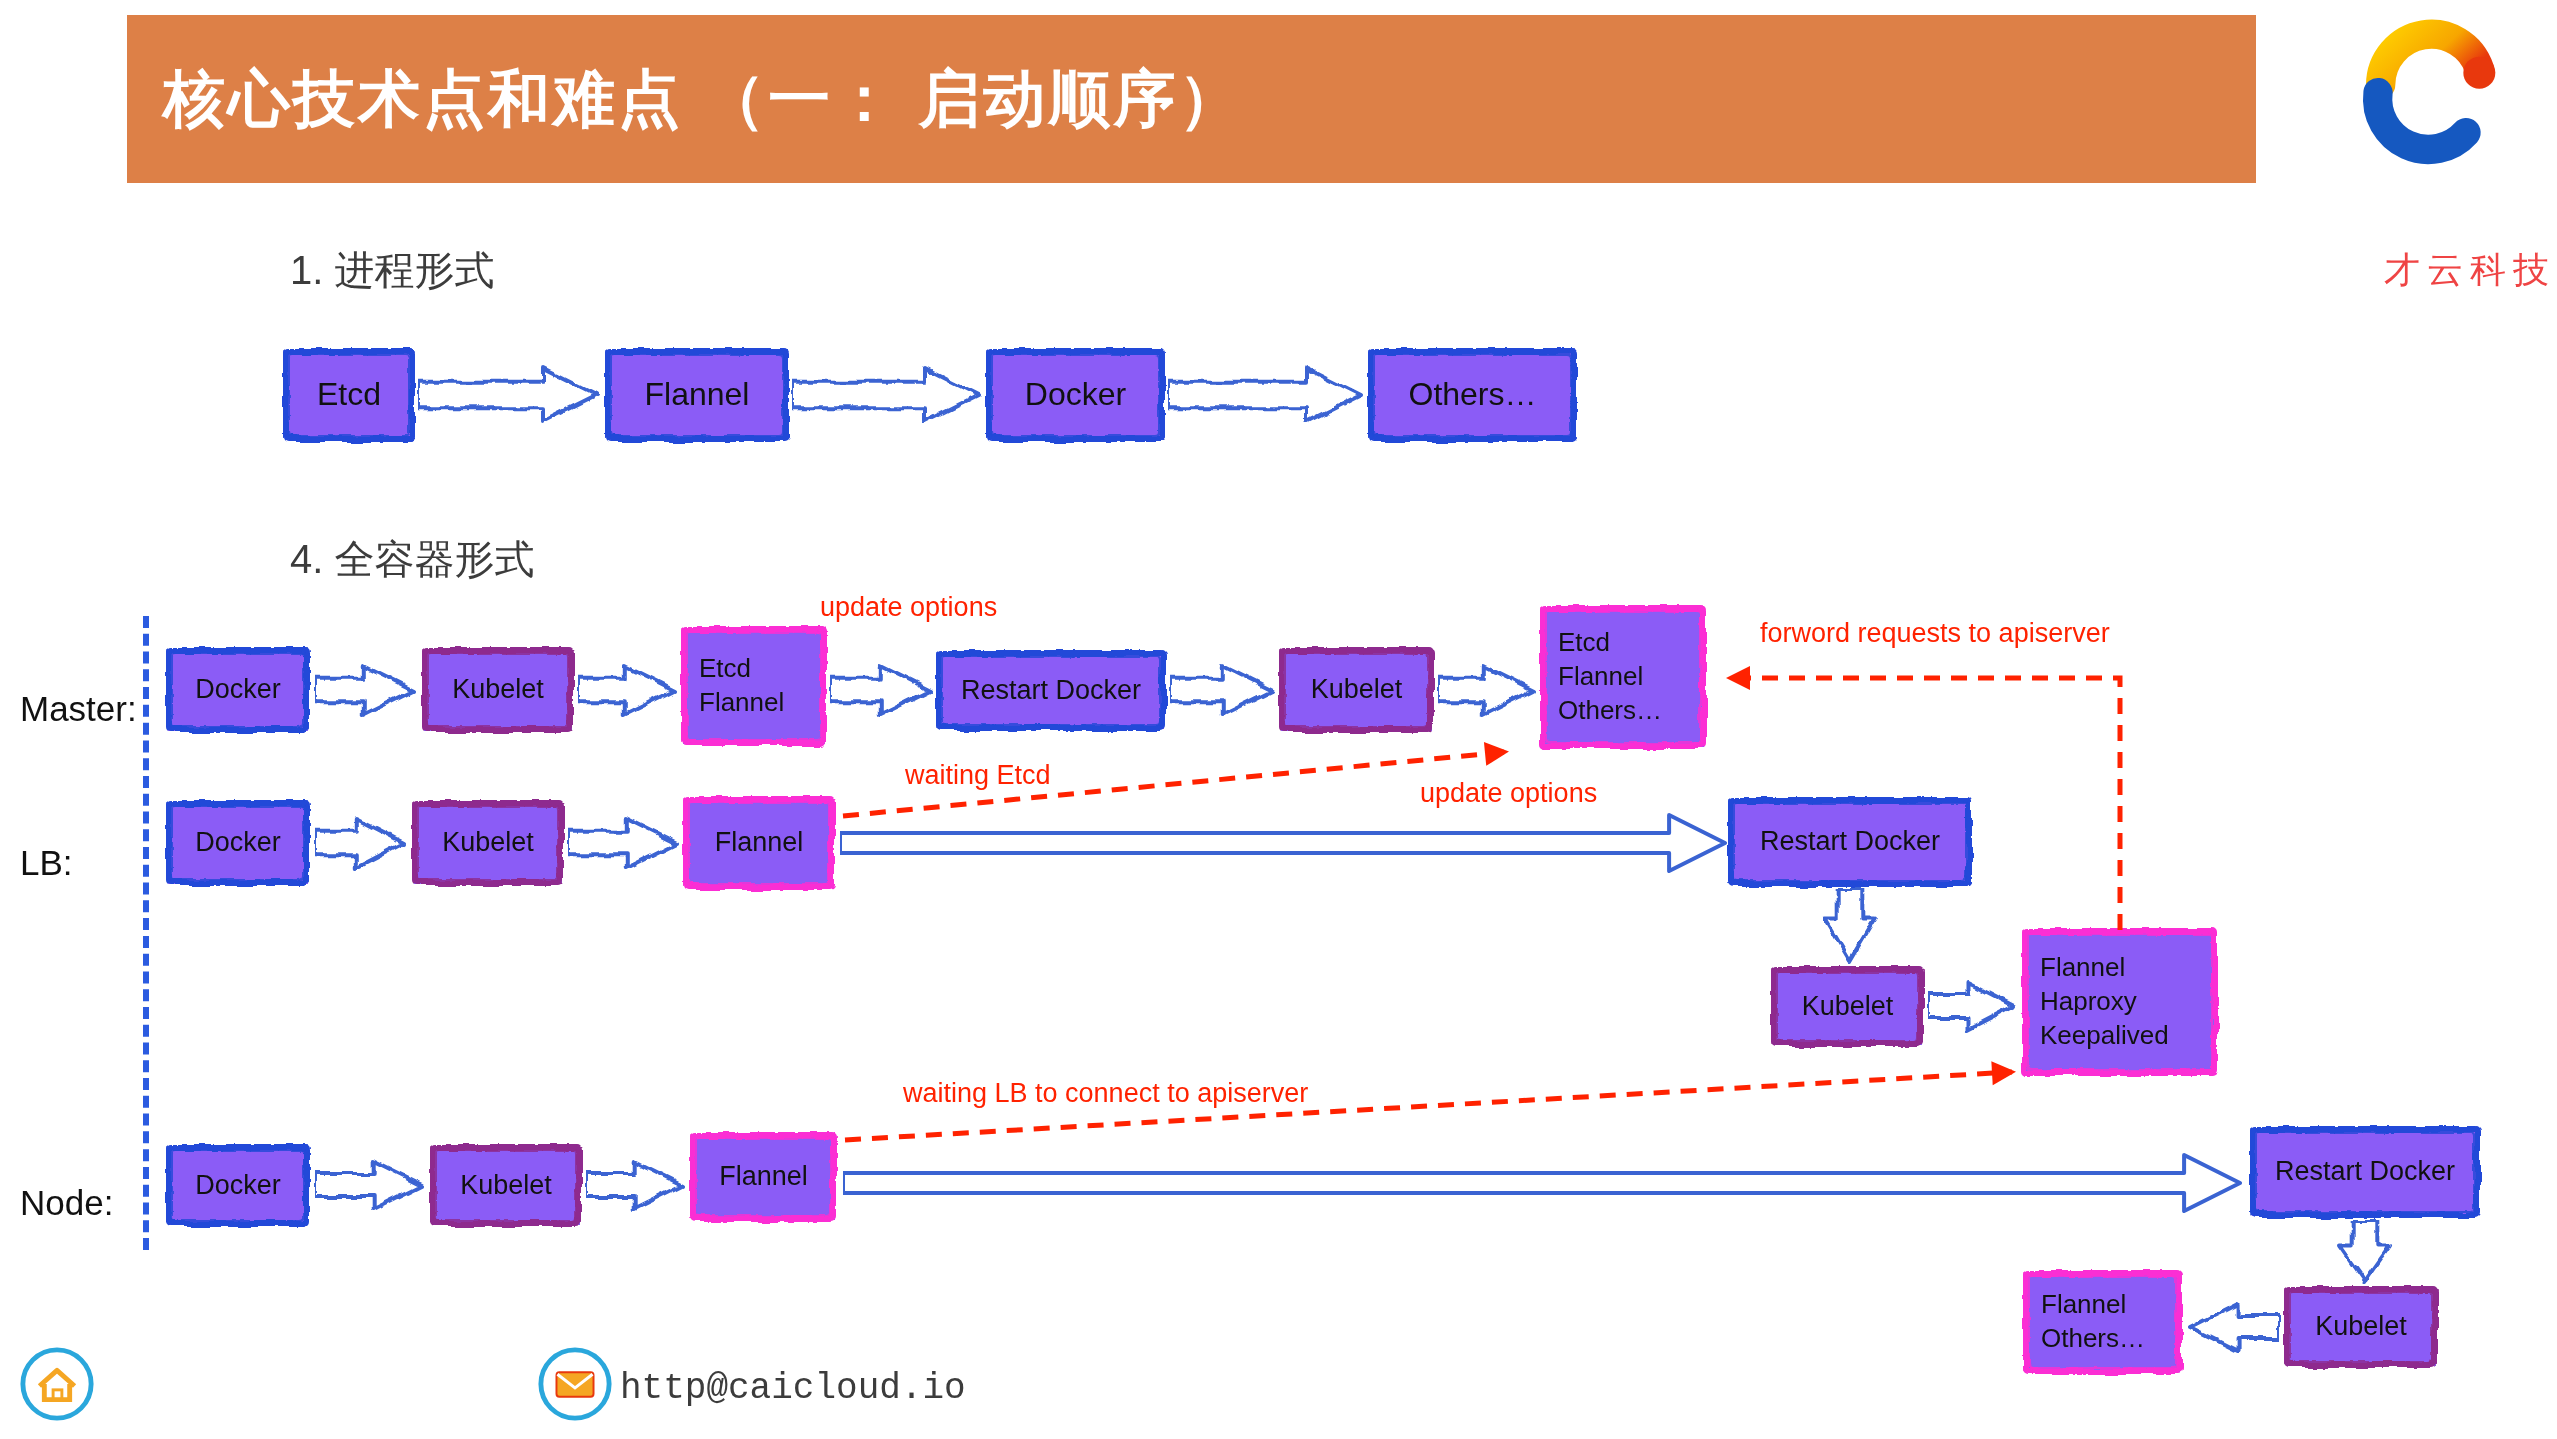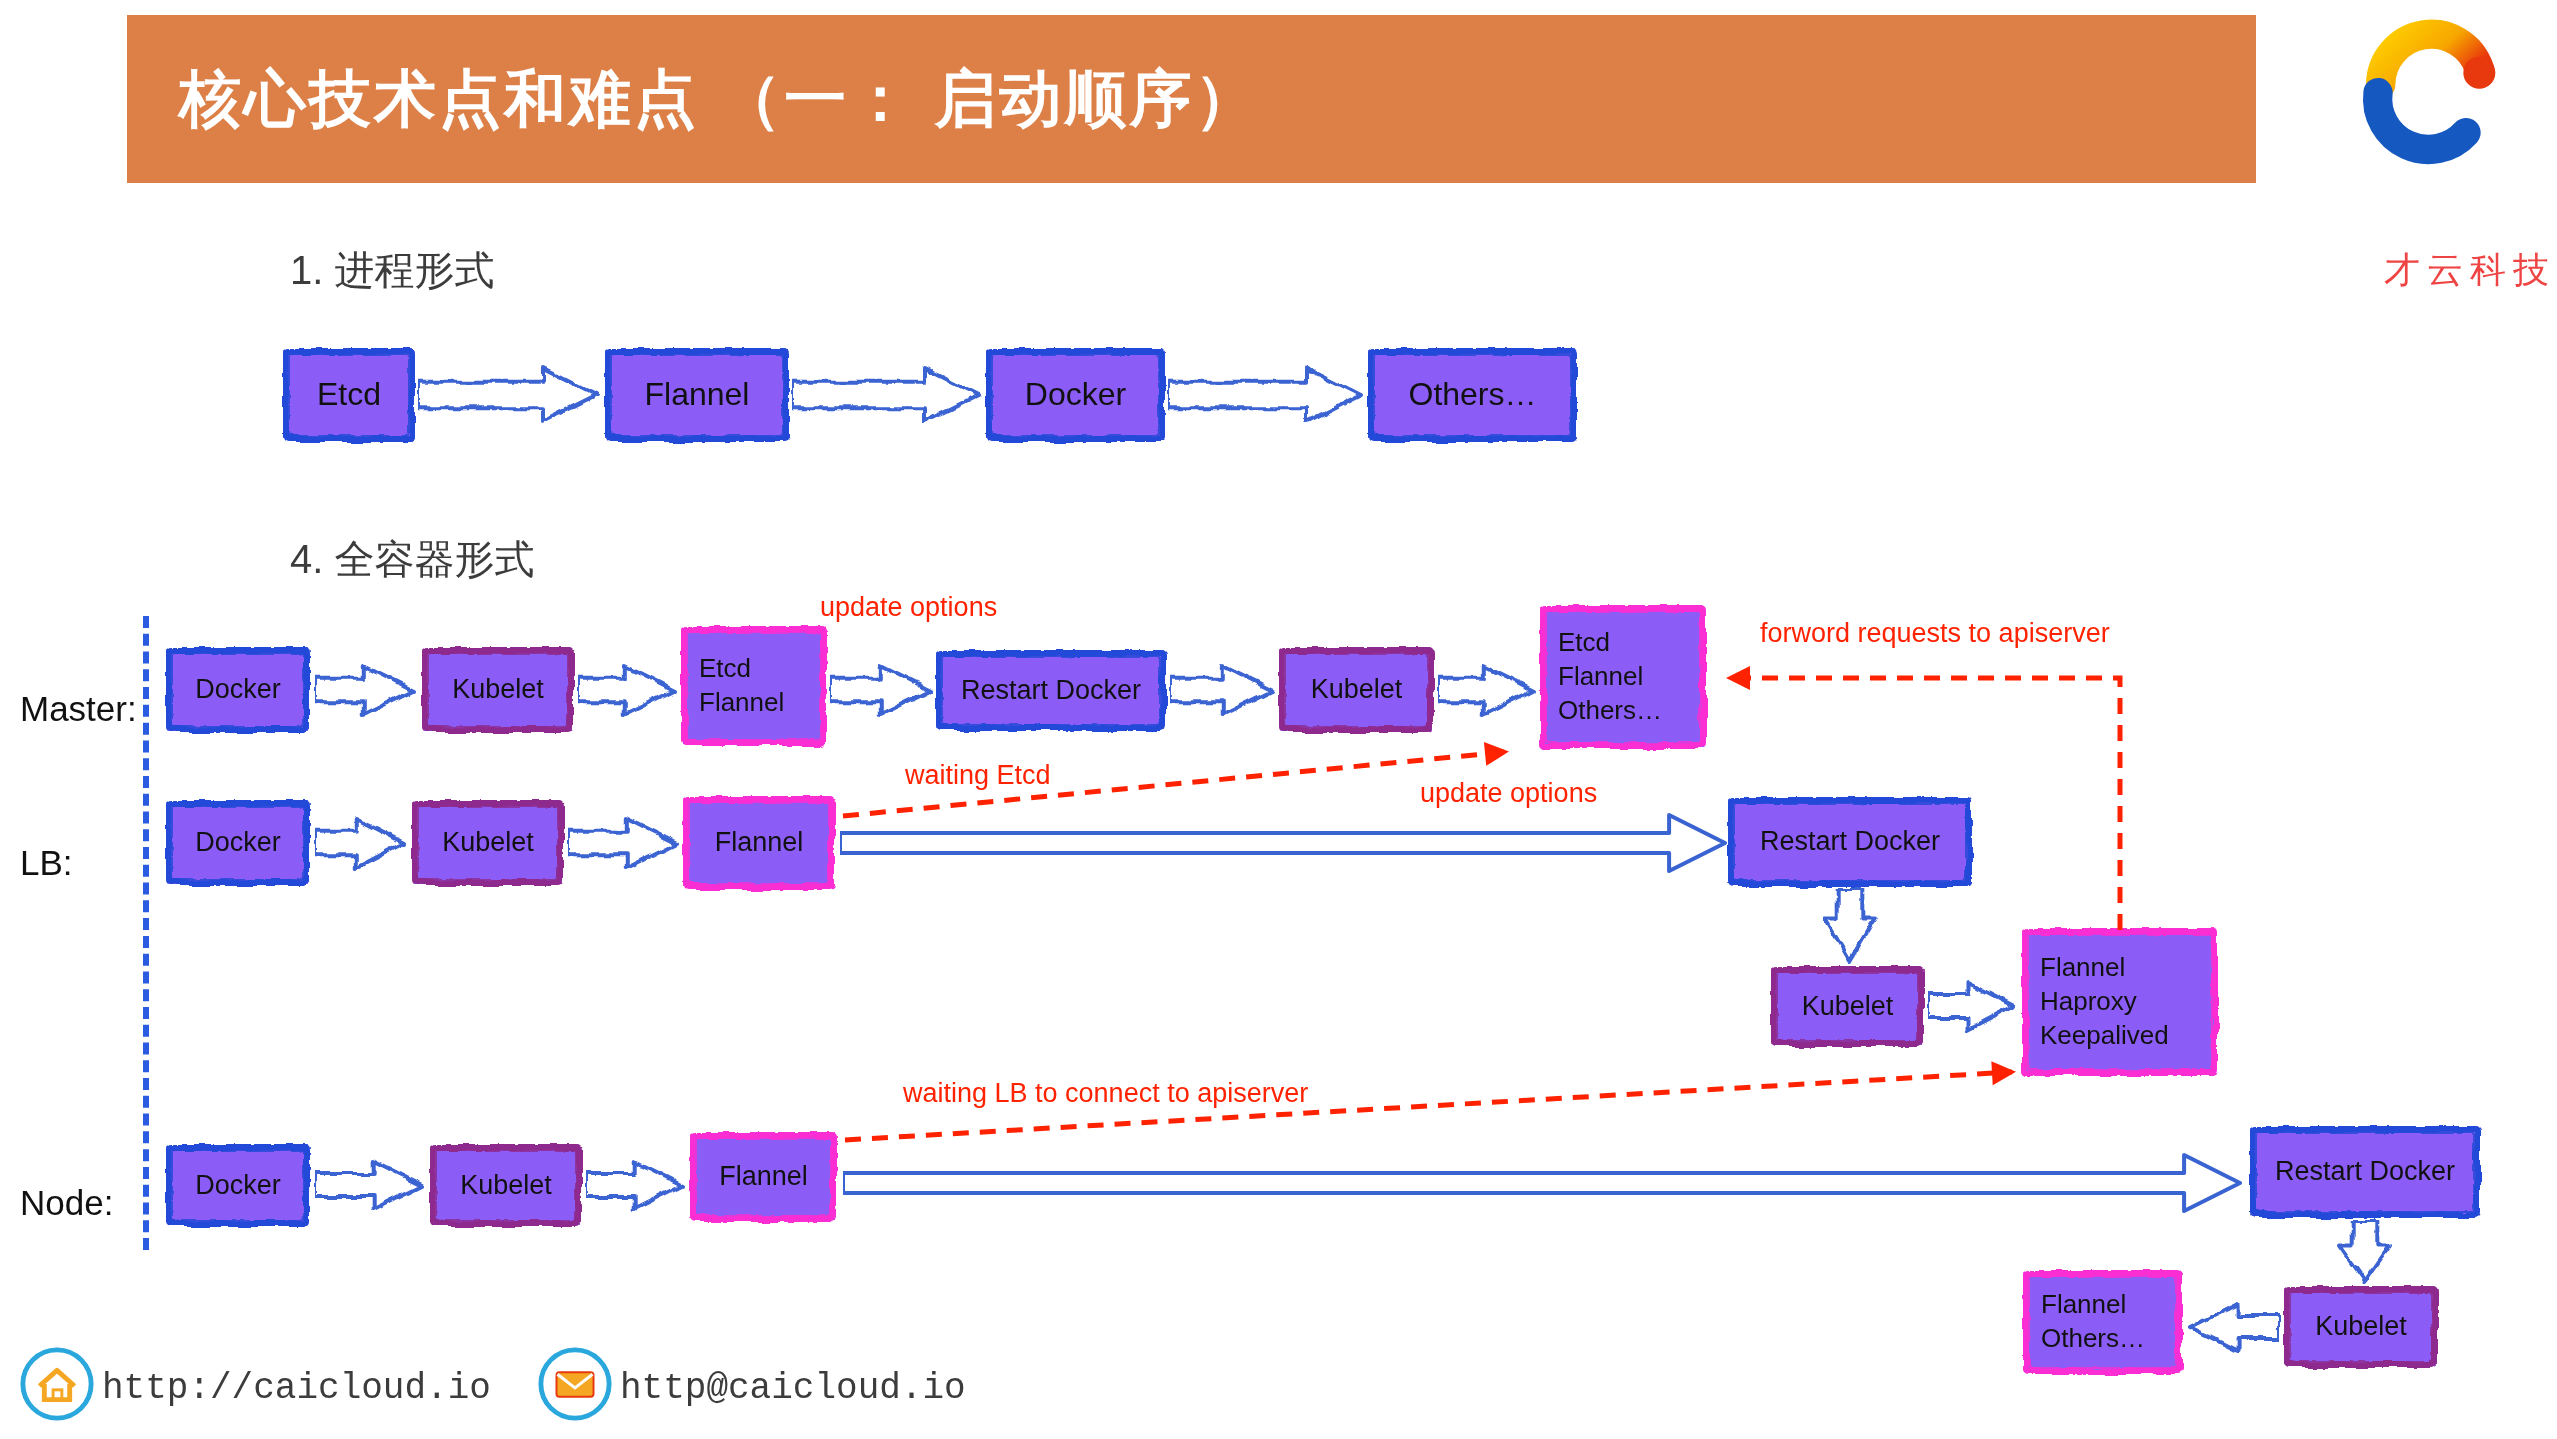--- a/index.html
+++ b/index.html
@@ -3,21 +3,21 @@
 <meta charset="utf-8">
 <style>
   html,body{margin:0;padding:0;background:#ffffff;}
   .canvas{position:relative;width:2557px;height:1439px;background:#ffffff;
           font-family:"Liberation Sans",sans-serif;overflow:hidden;}
   .abs{position:absolute;}
 
   
   .titlebar{position:absolute;left:127px;top:15px;width:2129px;height:168px;
             background:#dd8047;display:flex;align-items:center;
-            padding-left:52px;box-sizing:border-box;}
+            padding-left:36px;box-sizing:border-box;}
   .titlebar .t{font-size:62px;color:#ffffff;font-weight:600;letter-spacing:3px;}
 
   
   .brand{position:absolute;left:2292px;top:176px;width:264px;text-align:center;
          font-size:57px;font-weight:bold;color:#1c1b39;letter-spacing:1px;}
   .brand-sub{position:absolute;left:2292px;top:246px;width:264px;text-align:right;
          font-size:36px;color:#ef4444;letter-spacing:7px;}
 
   
   .heading{position:absolute;font-size:40px;color:#3c3c3c;}
@@ -248,21 +248,20 @@
     <polyline class="rdash" points="2120,930 2120,678 1730,678" marker-end="url(#rah)"></polyline>
     <line class="rdash" x1="845" y1="1140" x2="2012" y2="1072" marker-end="url(#rah)"></line>
   </svg>
 
   <svg class="ficon" style="left:18px;top:1345px" width="78" height="78" viewBox="0 0 80 80">
     <circle cx="40" cy="40" r="35" fill="none" stroke="#2aa7dc" stroke-width="5"></circle>
     <path d="M22 42 L40 26 L58 42" fill="none" stroke="#f5a623" stroke-width="5" stroke-linejoin="round"></path>
     <path d="M27 40 V56 H53 V40" fill="none" stroke="#f5a623" stroke-width="5"></path>
     <rect x="36" y="46" width="9" height="10" fill="none" stroke="#f5a623" stroke-width="3"></rect>
   </svg>
-  <div class="mono" style="left:102px;top:1368px">http://caicloud.io</div>
 
   <svg class="ficon" style="left:536px;top:1345px" width="78" height="78" viewBox="0 0 80 80">
     <circle cx="40" cy="40" r="35" fill="none" stroke="#2aa7dc" stroke-width="5"></circle>
     <rect x="21" y="28" width="38" height="25" rx="3" fill="#f5a623" stroke="#e8380d" stroke-width="2"></rect>
     <path d="M22 30 L40 44 L58 30" fill="none" stroke="#ffffff" stroke-width="3"></path>
   </svg>
   <div class="mono" style="left:620px;top:1368px">http@caicloud.io</div>
 
 
 </div>

